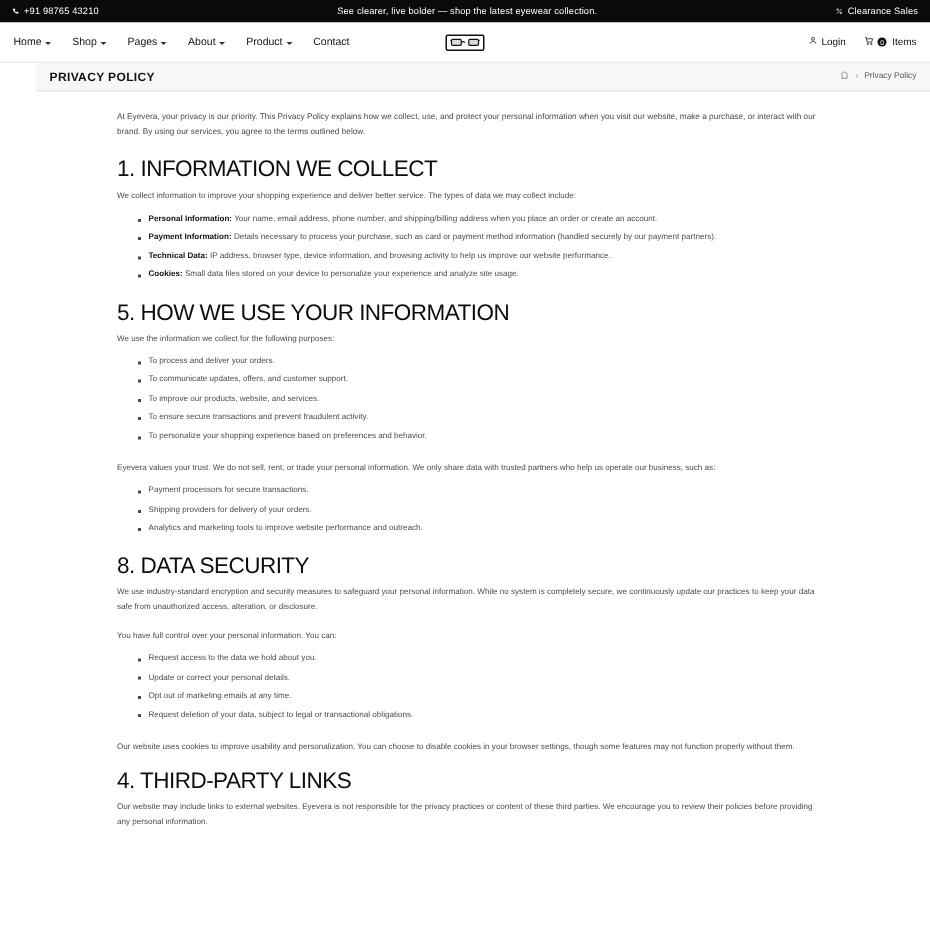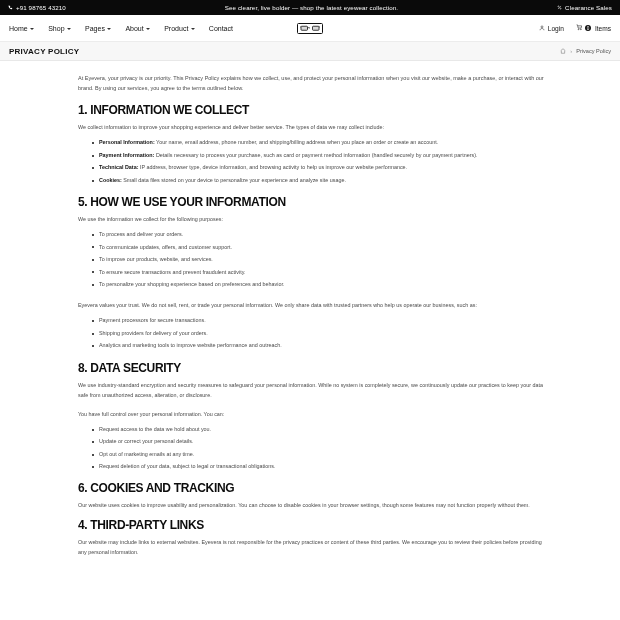--- a/index.html
+++ b/index.html
@@ -89,20 +89,21 @@
 
   
   .crumbbar {
     height: 19px;
     background: #f7f7f7;
     border-bottom: 1px solid #e8e8e8;
     display: flex;
     align-items: center;
     justify-content: space-between;
     padding: 0 9px;
+    margin-left: 24px;
   }
   .crumb-title {
     font-size: 8px;
     font-weight: bold;
     letter-spacing: .25px;
     color: #111;
   }
   .crumb-right { display: flex; align-items: center; gap: 4px; font-size: 5.6px; color: #555; }
   .crumb-sep { color: #999; font-size: 5.6px; }
 
@@ -110,22 +111,22 @@
   .content {
     padding: 12px 72px 0 78px;
   }
   .intro {
     font-size: 5.5px;
     line-height: 1.85;
     color: #4a4a4a;
     margin-bottom: 11px;
   }
   h2.sec {
-    font-size: 12px;
-    font-weight: bold;
+    font-size: 15px;
+    font-weight: normal;
     letter-spacing: -0.35px;
     color: #0d0d0d;
     margin: 0 0 4px 0;
     line-height: 1.15;
   }
   p.body {
     font-size: 5.4px;
     line-height: 1.85;
     color: #4a4a4a;
     margin: 0 0 4px 0;
@@ -294,21 +295,20 @@
       <div class="sec-block">
         <p class="body">You have full control over your personal information. You can:</p>
         <ul class="bullets">
           <li><span>Request access to the data we hold about you.</span></li>
           <li><span>Update or correct your personal details.</span></li>
           <li><span>Opt out of marketing emails at any time.</span></li>
           <li><span>Request deletion of your data, subject to legal or transactional obligations.</span></li>
         </ul>
       </div>
       <div class="sec-block">
-        <h2 class="sec">6. COOKIES AND TRACKING</h2>
         <p class="body">Our website uses cookies to improve usability and personalization. You can choose to disable cookies in your browser settings, though some features may not function properly without them.</p>
       </div>
       <div class="sec-block">
         <h2 class="sec">4. THIRD-PARTY LINKS</h2>
         <p class="body">Our website may include links to external websites. Eyevera is not responsible for the privacy practices or content of these third parties. We encourage you to review their policies before providing any personal information.</p>
       </div>
     </div>
 </div>
 
 </body></html>

